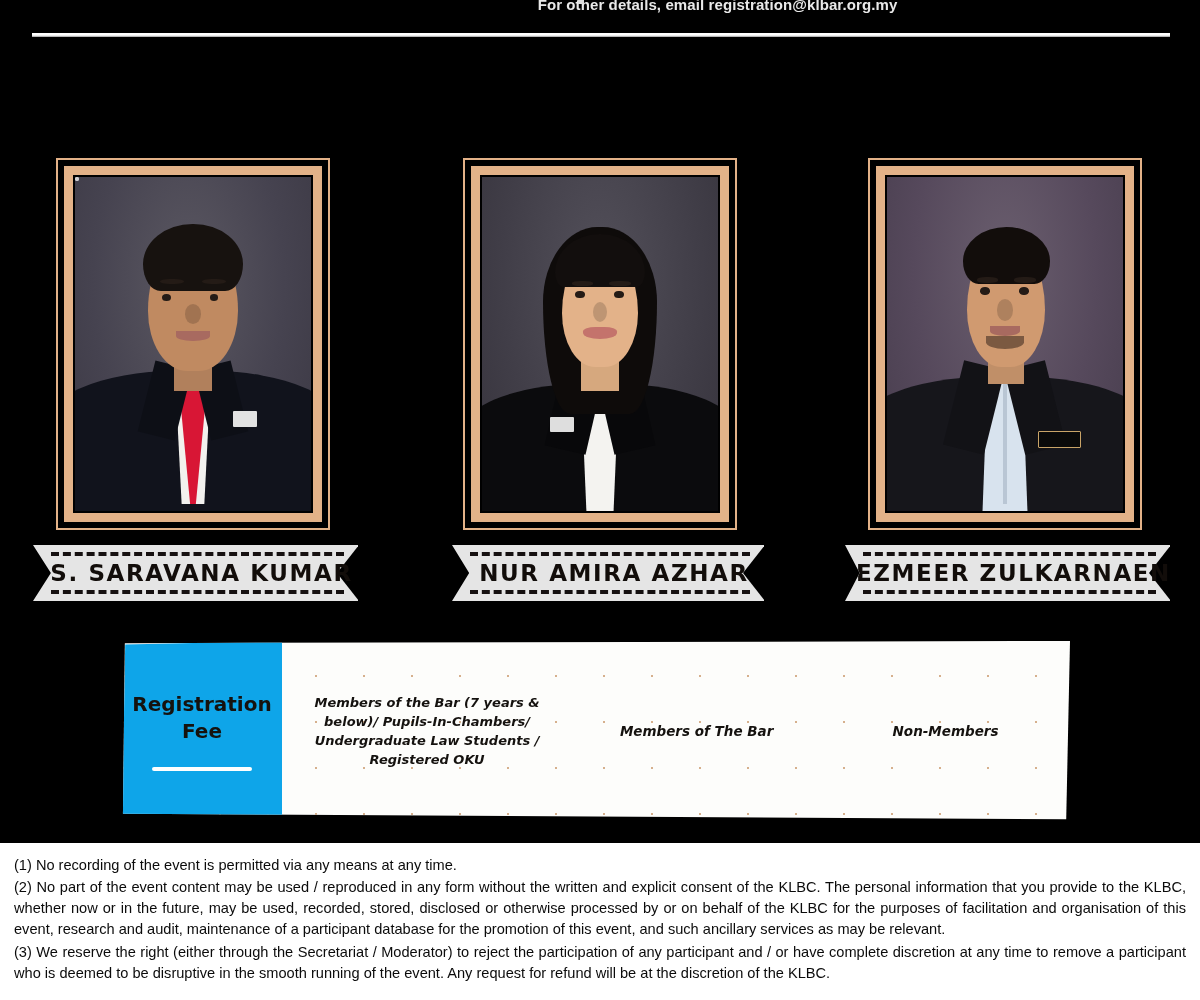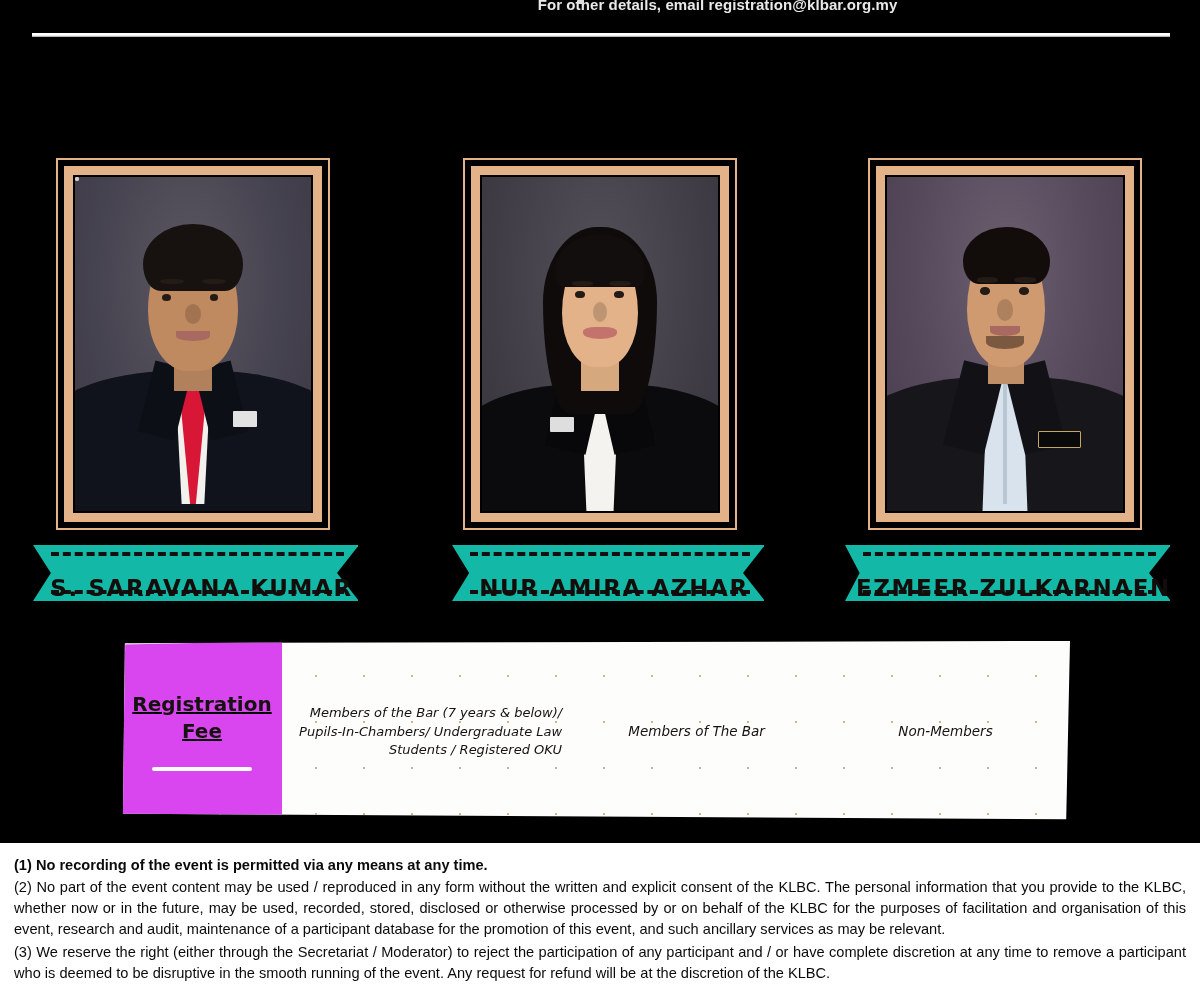--- a/index.html
+++ b/index.html
@@ -83,22 +83,22 @@
   .glasses{ position:absolute; }
   .lens{ position:absolute; border:2px solid #cfcfd3; border-radius:7px; background:rgba(190,190,200,.13); }
   .bridge{ position:absolute; height:2px; background:#cfcfd3; }
   .eye{ position:absolute; background:#241b16; border-radius:50%; }
   .brow{ position:absolute; background:#241b16; border-radius:40%; }
   .mouth{ position:absolute; background:#a86a60; border-radius:0 0 50% 50%; }
   .nose{ position:absolute; background:rgba(0,0,0,.16); border-radius:50%; }
 
   
   .nameribbon{
-    position:absolute; height:56px; background:#14b8a6;
-    display:flex; align-items:flex-end; justify-content:center;
+    position:absolute; height:56px; background:#e5e5e5;
+    display:flex; align-items:center; justify-content:center;
     clip-path:polygon(0 0,100% 0,100% 100%,0 100%,5.5% 50%);
   }
   .nameribbon.r0{ top:545px; left:33px; width:325px; }
   .nameribbon.r1{ top:545px; left:452px; width:312px; }
   .nameribbon.r2{ top:545px; left:845px; width:325px;
     clip-path:polygon(0 0,100% 0,100% 100%,0 100%,4.5% 50%); }
   .nameribbon .dash{
     position:absolute; left:18px; right:14px; height:0;
     border-top:4px dashed #151010;
   }
@@ -123,59 +123,58 @@
     box-shadow:0 0 0 0 #000;
     display:flex;
   }
   .feedots{
     position:absolute; inset:0;
     background-image:radial-gradient(#cfa27a 1.4px, transparent 1.5px);
     background-size:48px 46px; background-position:170px 12px;
     opacity:.85; pointer-events:none;
   }
   .fee-left{
-    width:160px; flex:0 0 160px; background:#d946ef;
+    width:160px; flex:0 0 160px; background:#0ea5e9;
     display:flex; flex-direction:column; align-items:center; justify-content:center;
     position:relative; z-index:2;
     clip-path:polygon(2% 2%,100% 0,100% 100%,0 98%);
-    text-decoration:underline;
   }
   .fee-left .ttl{
     font-family:"DejaVu Sans", sans-serif;
     font-weight:700; font-size:20px; color:#15120f; line-height:1.35; text-align:center;
   }
   .fee-left .underline{
     margin-top:22px; width:100px; height:4px; background:#fff; border-radius:2px;
   }
   .fee-cols{ flex:1; display:flex; position:relative; z-index:2; }
   .fee-col{ flex:1; display:flex; flex-direction:column; align-items:center; justify-content:center; padding:0 10px; }
   .fee-col.c0{ flex:1.18; }
   .amount{
     font-family:"DejaVu Sans", sans-serif;
     font-weight:700; font-size:44px; color:#ef6c33; letter-spacing:-1px;
     line-height:1;
   }
   .desc{
-    margin-top:2px; text-align:right;
+    margin-top:2px; text-align:center;
     font-family:"DejaVu Sans", sans-serif;
-    font-style:italic; font-weight:400; font-size:13.5px; color:#15120f; line-height:1.45;
+    font-style:italic; font-weight:700; font-size:13.5px; color:#15120f; line-height:1.45;
   }
   .desc.small{ font-size:13px; }
 
   
   .terms{
     position:absolute; top:843px; left:0; width:1200px; height:157px;
     background:#fff; padding:12px 14px 0 14px;
   }
   .terms p{
     font-family:"Liberation Sans", sans-serif;
     font-size:14.6px; color:#0b0b0b; line-height:1.45; text-align:justify;
     margin:0 0 1px 0;
   }
-  .terms p.nojust{ text-align:left;font-weight:bold; }
+  .terms p.nojust{ text-align:left; }
 </style>
 </head>
 <body>
 
 <div id="poster">
 
   <div class="top-contact">
     <span>For other details, email registration@klbar.org.my</span>
   </div>
   <div class="top-fragment"></div>

